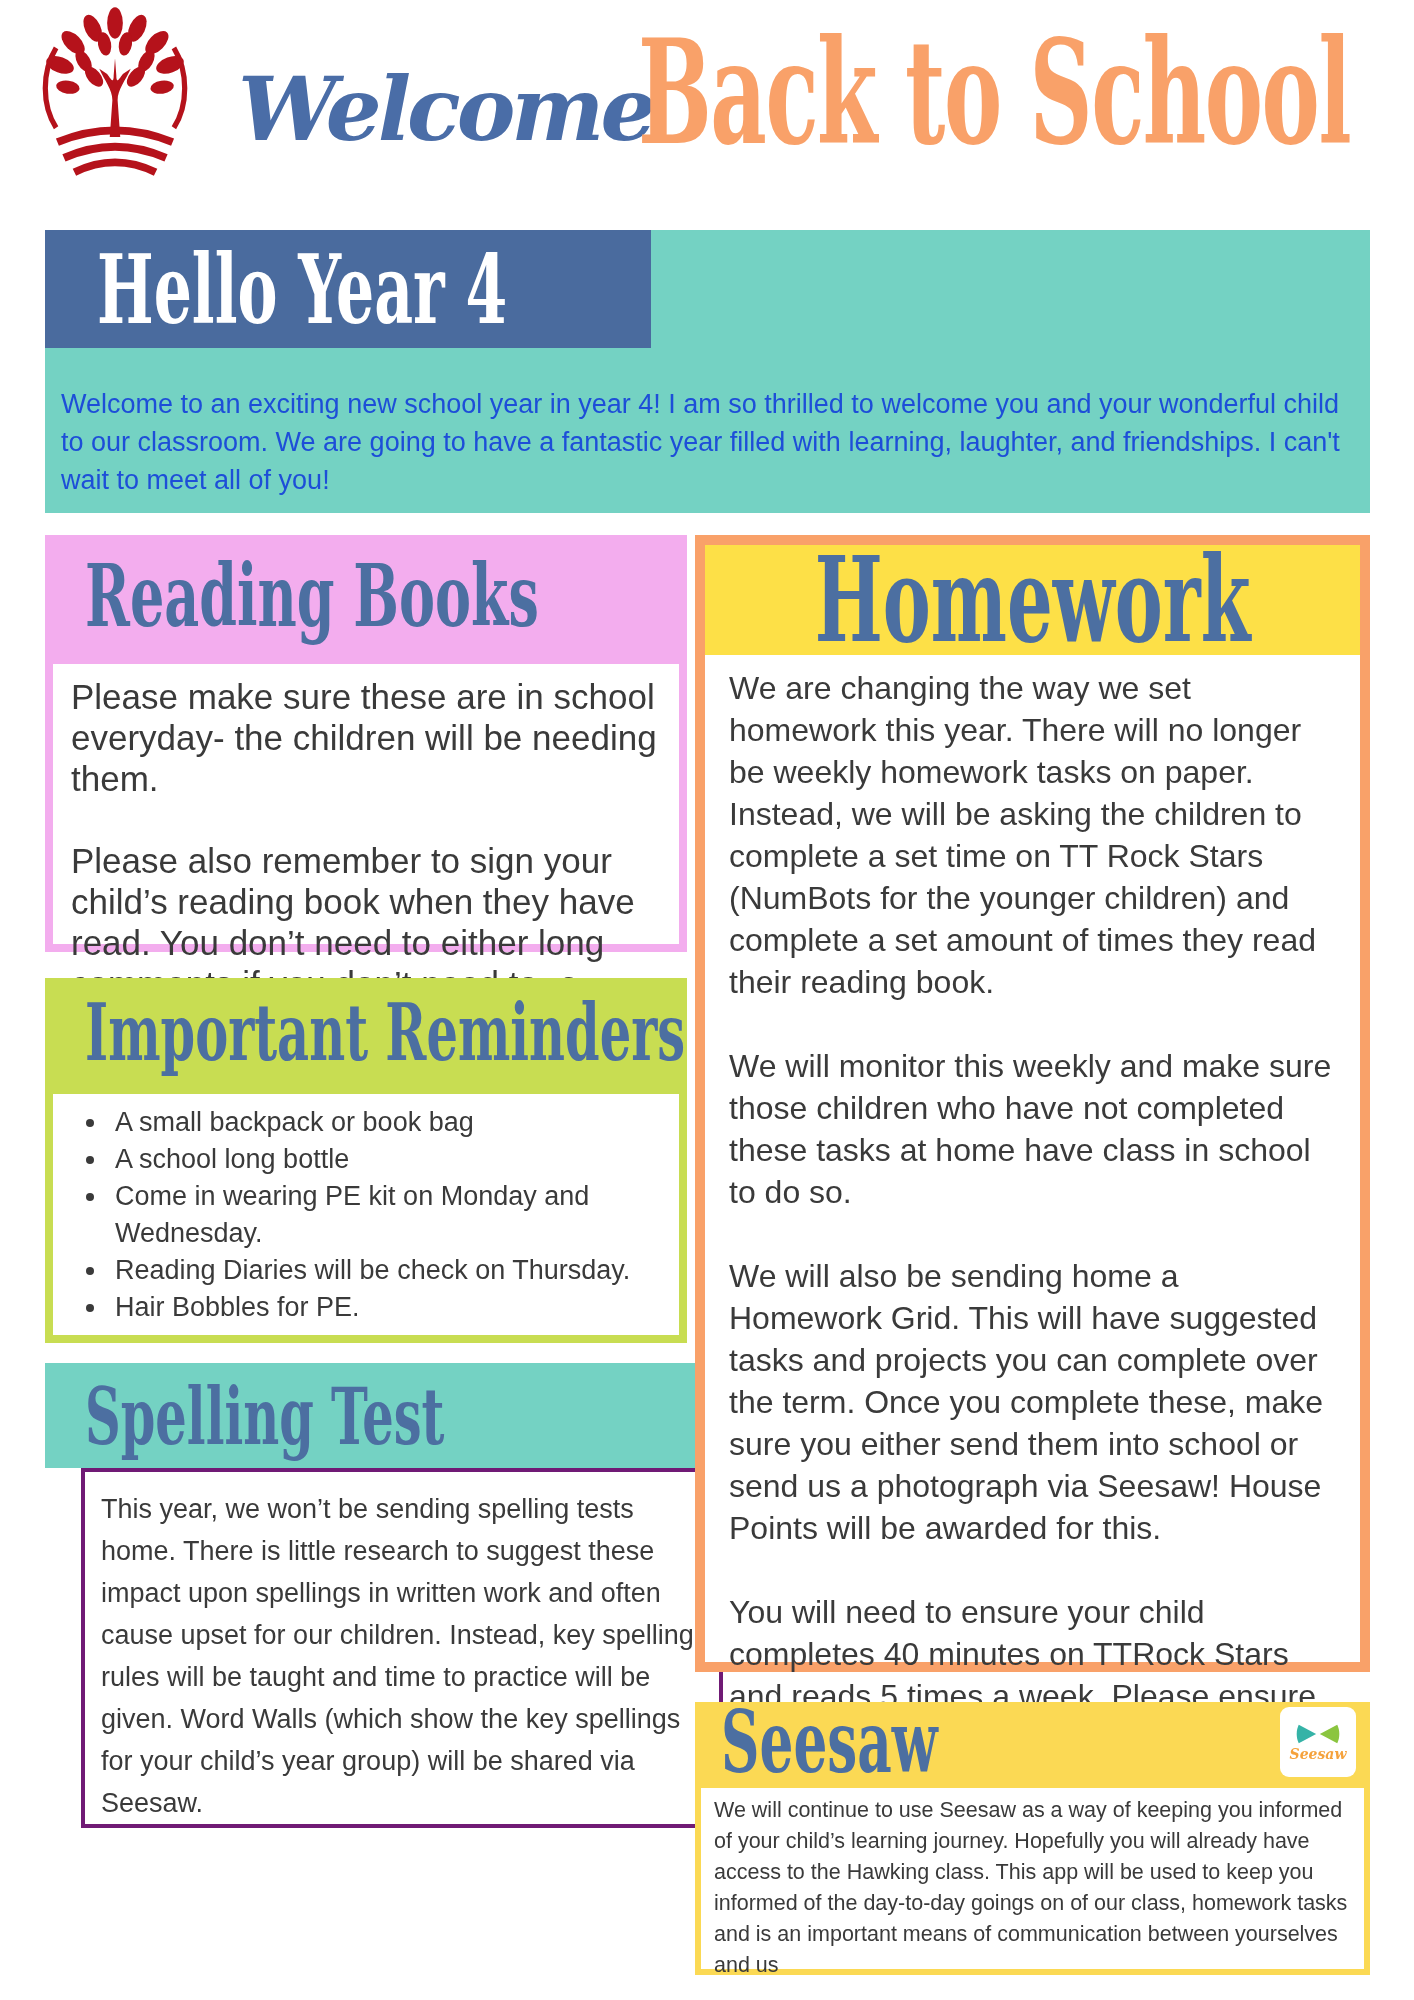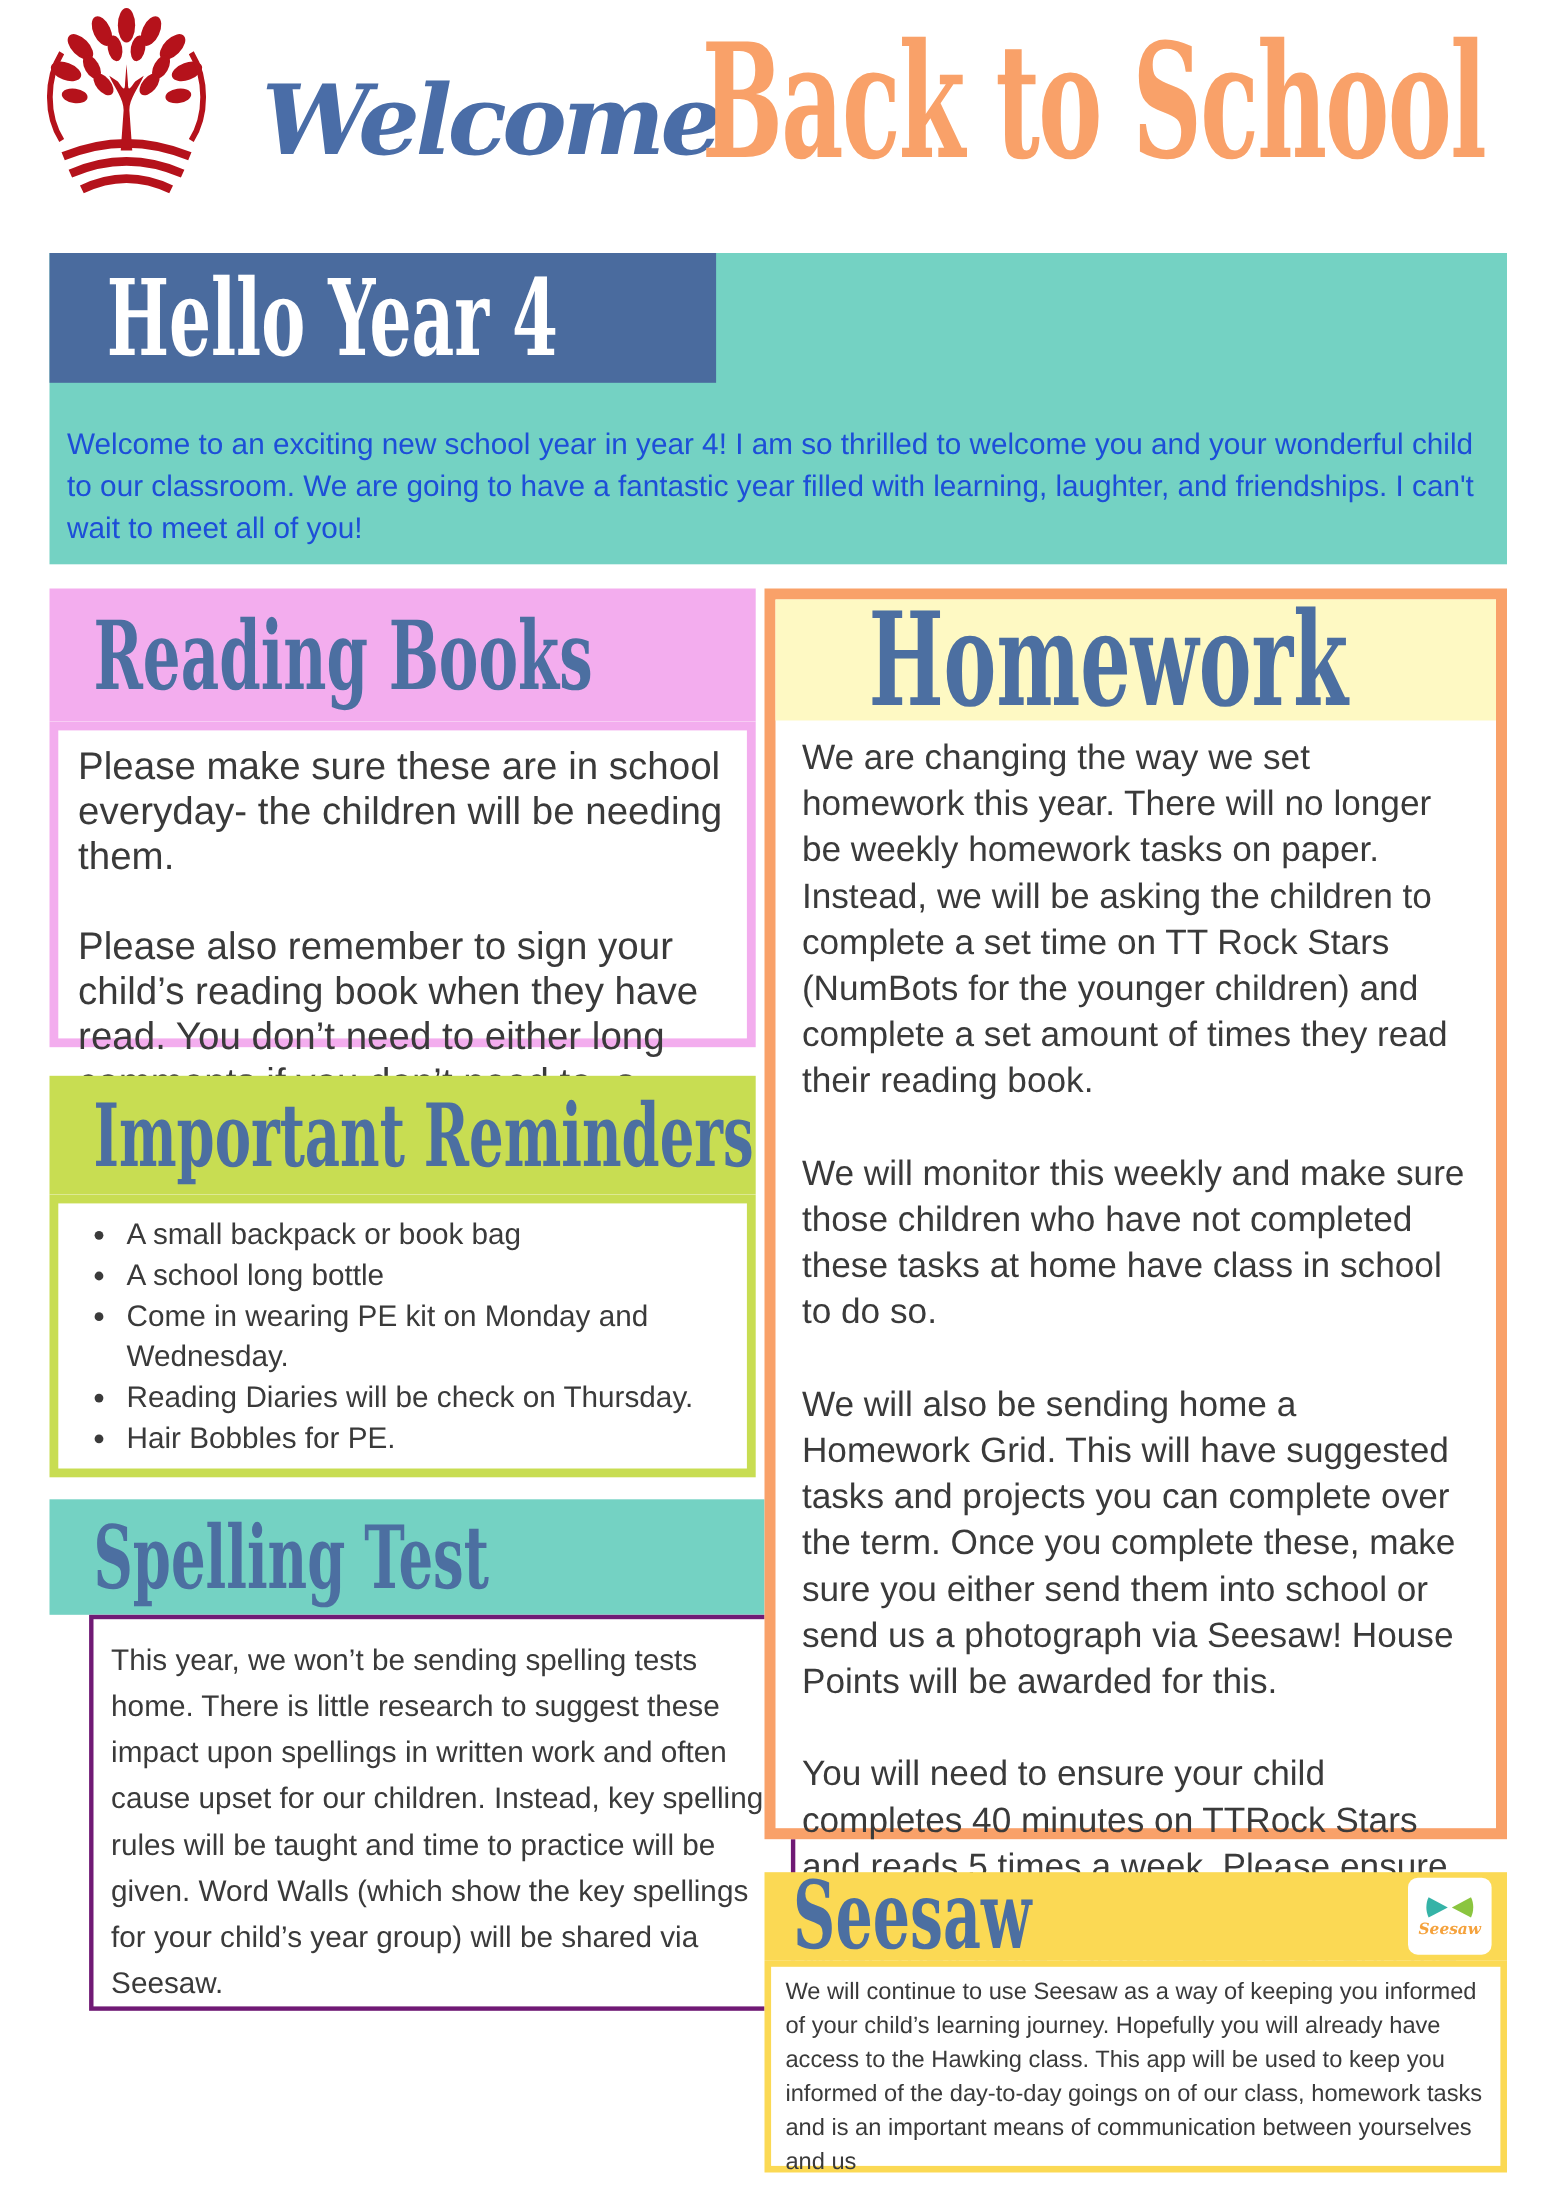--- a/index.html
+++ b/index.html
@@ -47,22 +47,22 @@
 
   .st-hdr{left:45px;top:1363px;width:768px;height:105px;background:#74d2c3;}
   .st-title{font-size:66px;transform:scale(.75,1.2);margin-left:40px;}
   .st-body{left:45px;top:1468px;width:642px;height:360px;border:4px solid #701a75;
            padding:16px 16px;font-size:27px;line-height:42px;margin-left:36px;}
   .st-body p{margin:0;}
 
   
   .hw-box{position:absolute;left:695px;top:535px;width:675px;height:1137px;
           border:10px solid #f9a169;box-sizing:border-box;background:#fff;}
-  .hw-hdr{width:100%;height:110px;background:#fef9c3;display:flex;
-          align-items:center;}
+  .hw-hdr{width:100%;height:110px;background:#fde047;display:flex;
+          align-items:center;justify-content:center;}
   .hw-title{color:#4c6fa1;font-size:100px;transform:scale(.72,1.18);
             transform-origin:center center;}
   .hw-body{padding:12px 24px;font-size:32px;line-height:42px;}
   .hw-body p{margin:0;}
   .hw-body p + p{margin-top:42px;}
 
   .ss-hdr{left:695px;top:1702px;width:675px;height:80px;background:#fbd954;}
   .ss-title{font-size:74px;transform:scale(.72,1.15);margin-left:26px;}
   .ss-logo-card{position:absolute;right:14px;top:5px;width:76px;height:70px;
                 background:#fff;border-radius:9px;display:flex;flex-direction:column;

